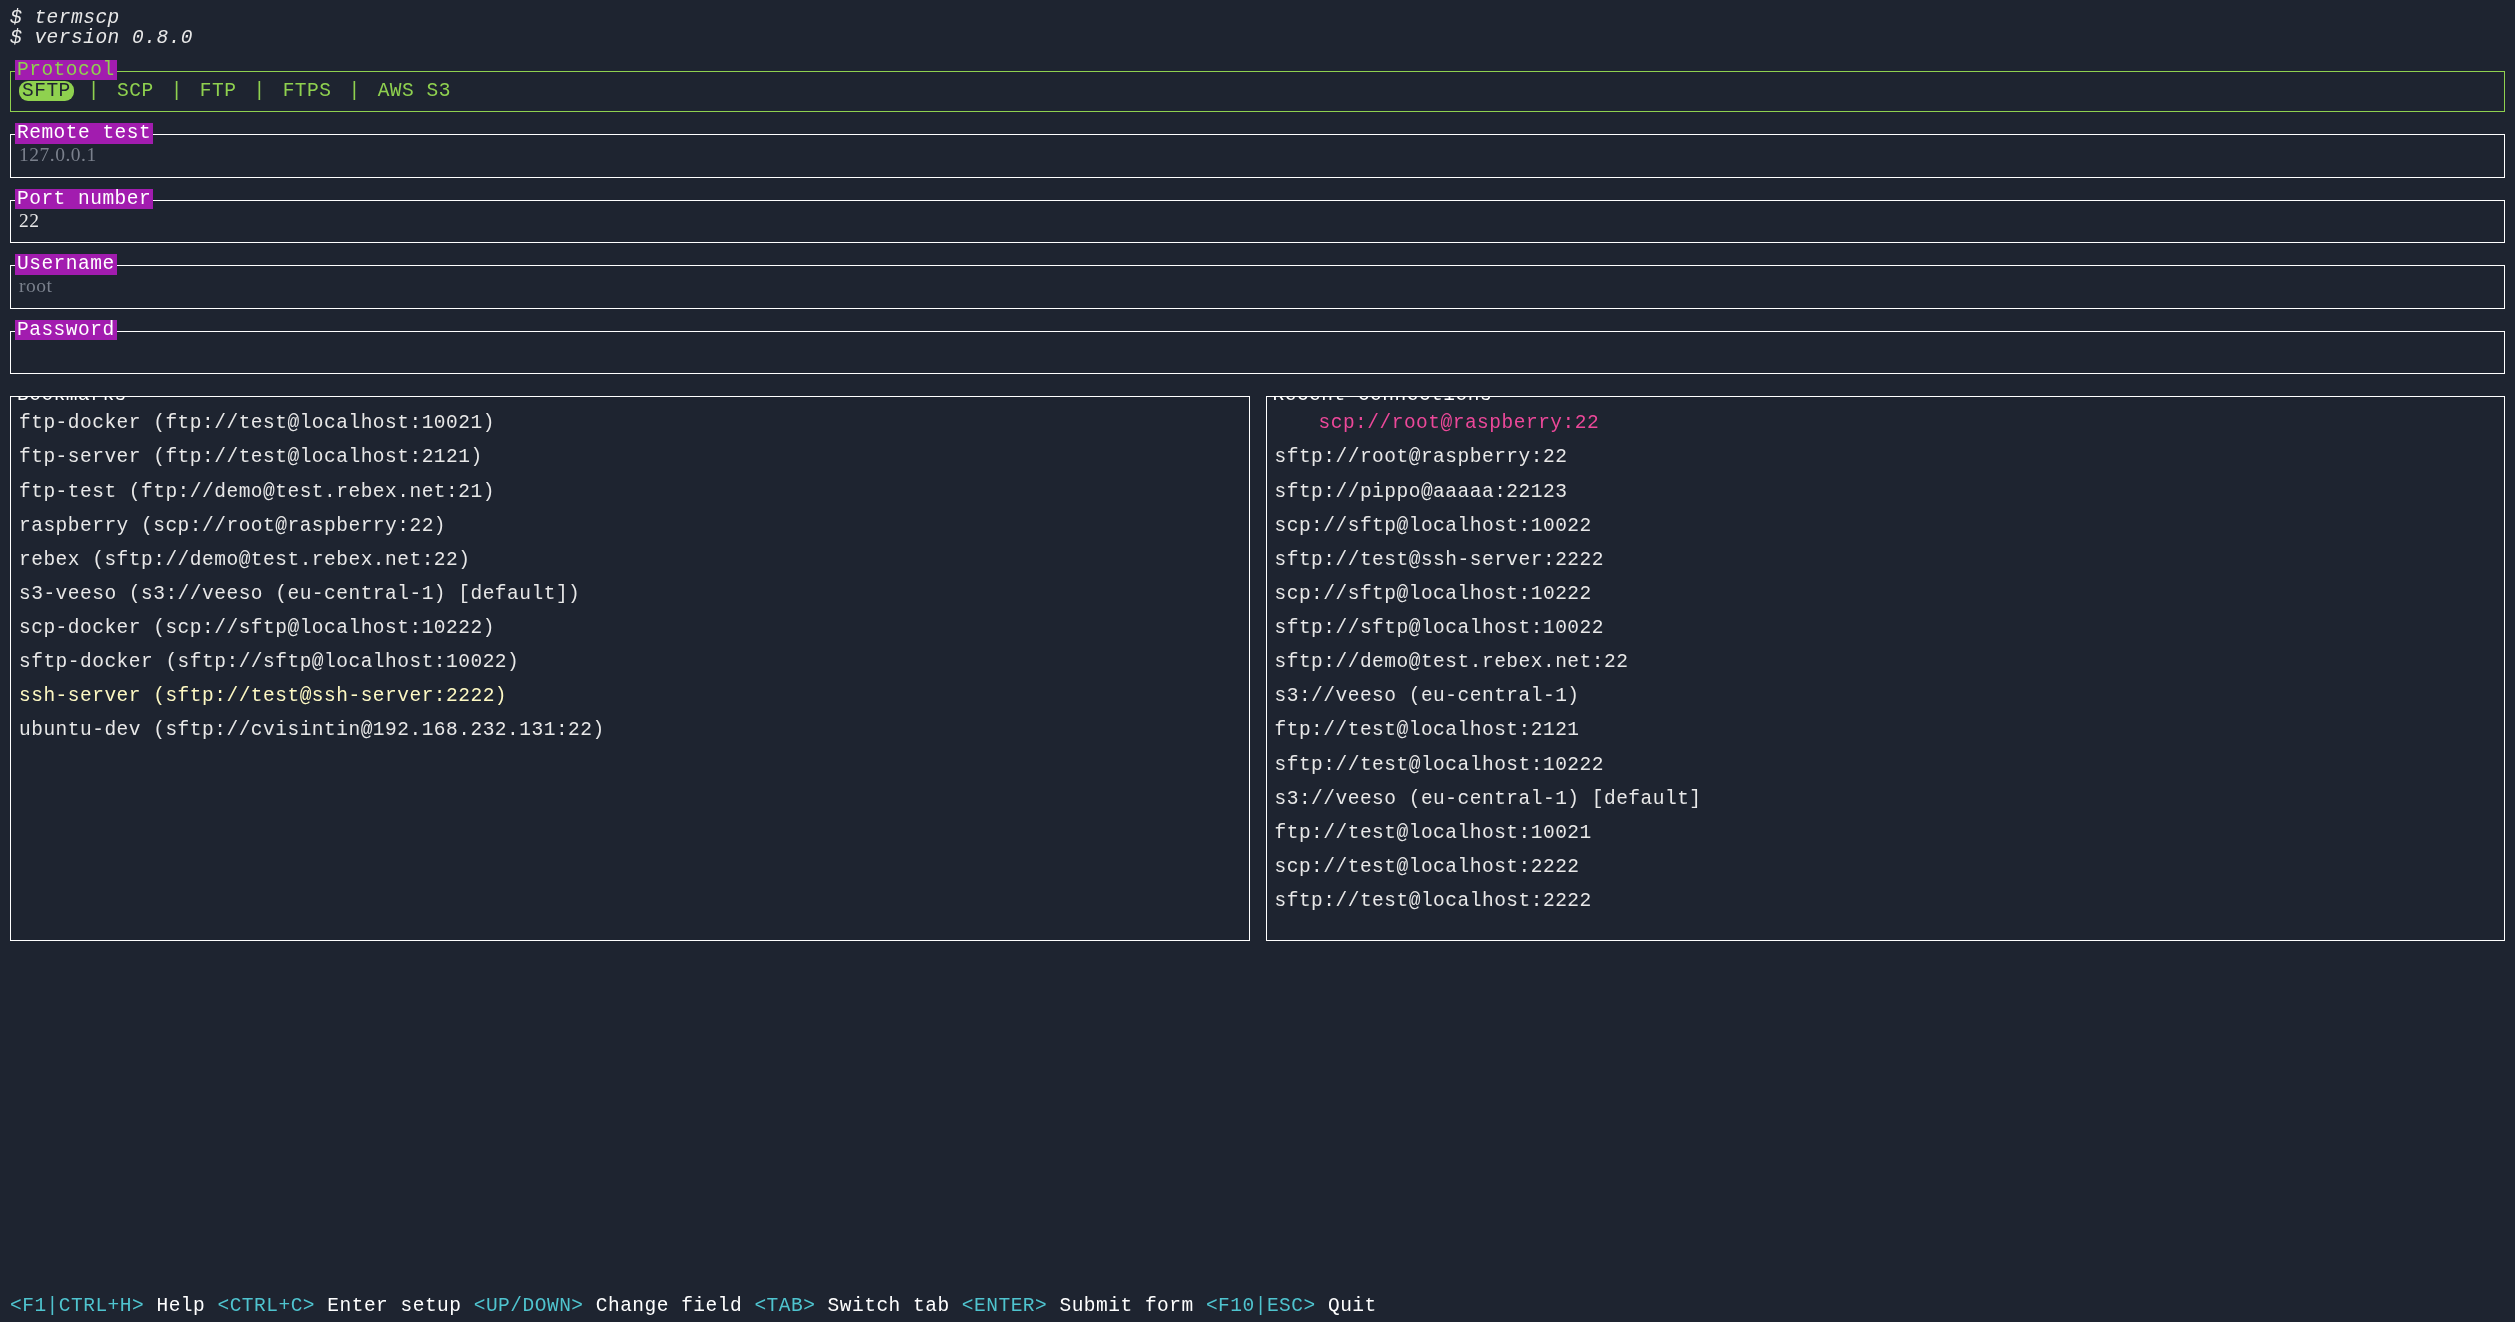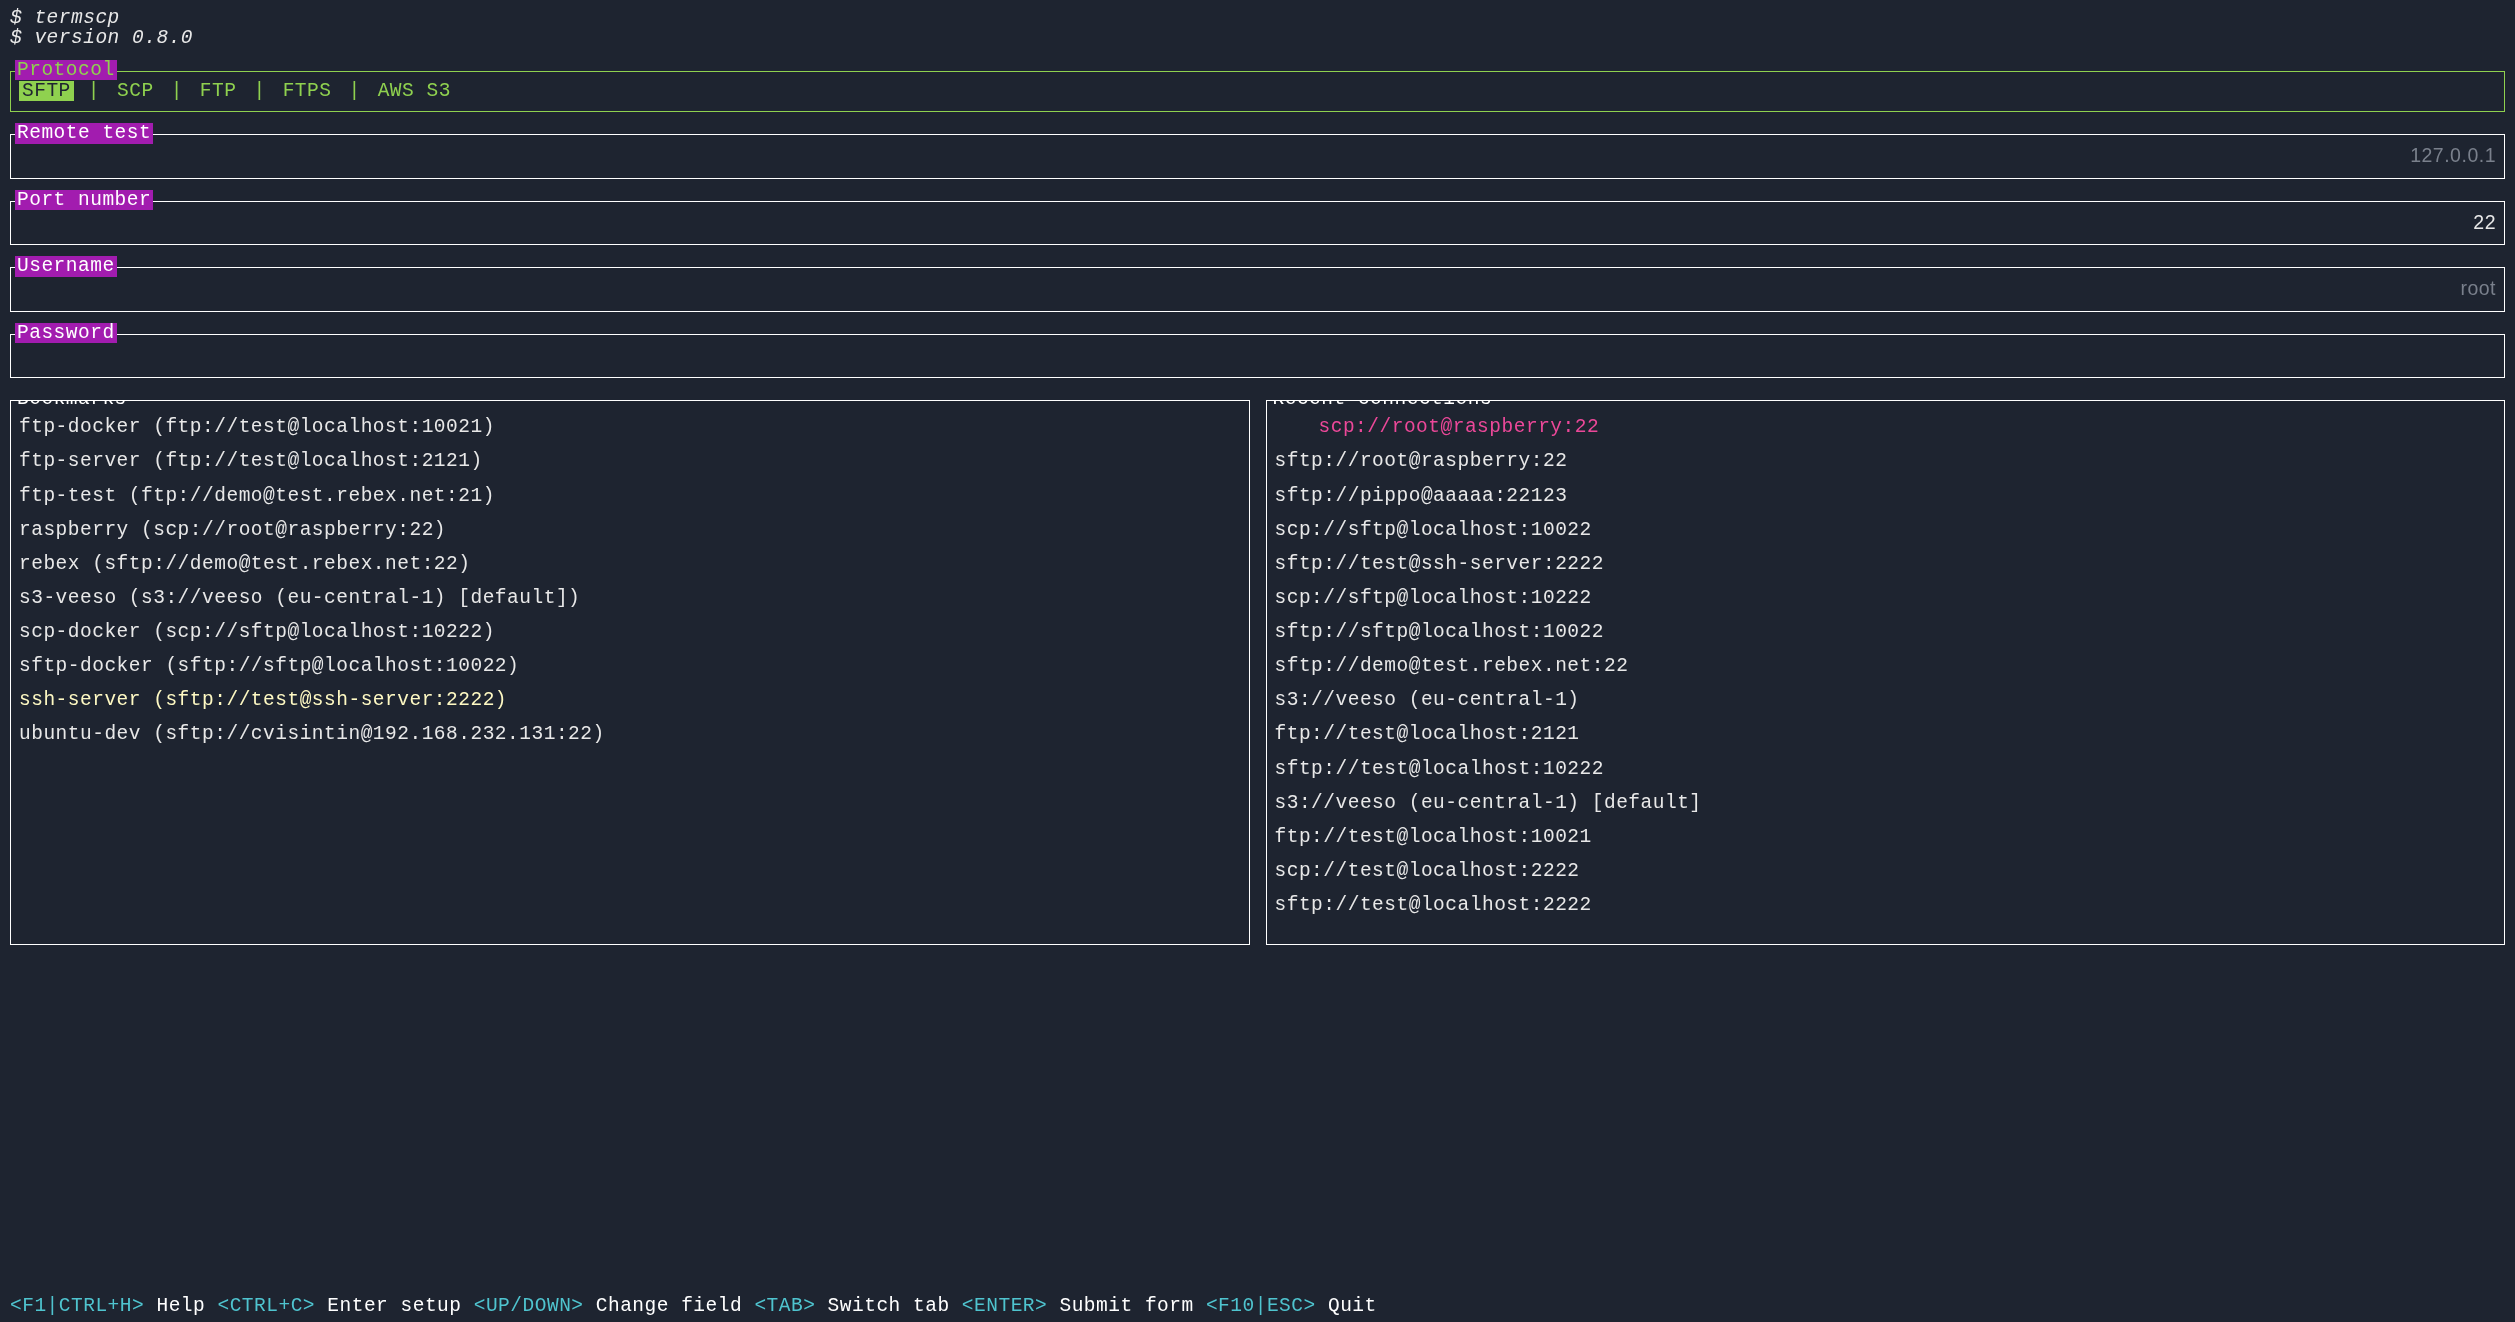--- a/index.html
+++ b/index.html
@@ -35,35 +35,35 @@
   }
   .fieldset.active .legend { color: #8fd14f; }
   .tabs { display: flex; align-items: center; gap: 0; }
   .tab {
     color: #8fd14f;
     padding: 0 3px;
   }
   .tab.selected {
     background: #8fd14f;
     color: #1e2430;
+    border-radius: 9px;
   }
   .tab-sep {
     color: #8fd14f;
     padding: 0 14px;
   }
   .field-input {
     background: transparent;
     border: none;
     outline: none;
     color: #d0d0d0;
-    font-family: Liberation Sans, sans-serif;
+    font-family: Liberation Serif, serif;
     font-size: inherit;
     width: 100%;
     letter-spacing: inherit;
-    text-align: right;
   }
   .field-input::placeholder { color: #7a808c; }
   .field-value { color: #e8e8e8; }
   .columns {
     display: flex;
     gap: 16px;
     margin-top: 22px;
     height: 545px;
   }
   .col-box {

